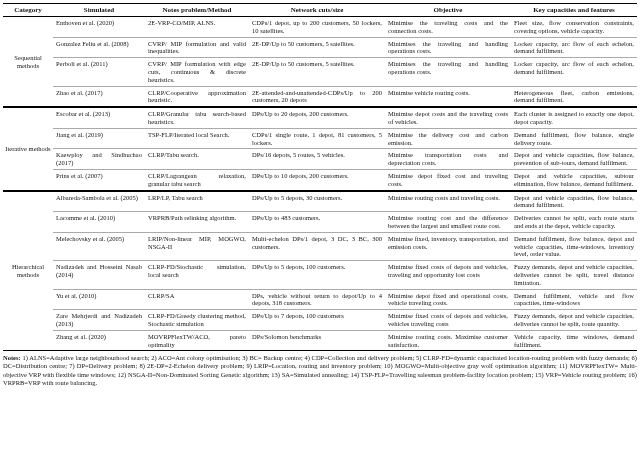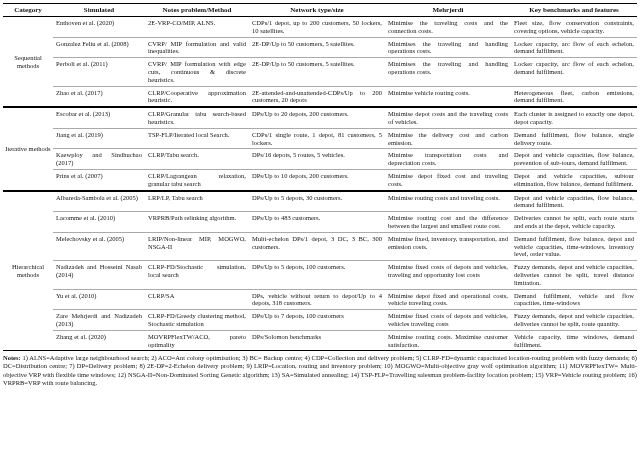--- a/index.html
+++ b/index.html
@@ -79,23 +79,23 @@
         <col class="c-method">
       <col class="c-network">
         <col class="c-objective">
         <col class="c-constraints">
     </colgroup>
     <thead>
       <tr>
         <th>Category</th>
         <th>Simulated</th>
         <th>Notes problem/Method</th>
-        <th>Network type/size</th>
-        <th>Mehrjerdi</th>
-        <th>Key benchmarks and features</th>
+        <th>Network cuts/size</th>
+        <th>Objective</th>
+        <th>Key capacities and features</th>
       </tr>
     </thead>
 
     <tbody>
       <tr>
         <td class="cat" rowspan="4">Sequential methods</td>
         <td>Enthoven et al. (2020)</td>
         <td>2E-VRP-CO/MIP, ALNS.</td>
         <td>CDPs/1 depot, up to 200 customers, 50 lockers, 10 satellites.</td>
         <td>Minimise the traveling costs and the connection costs.</td>

